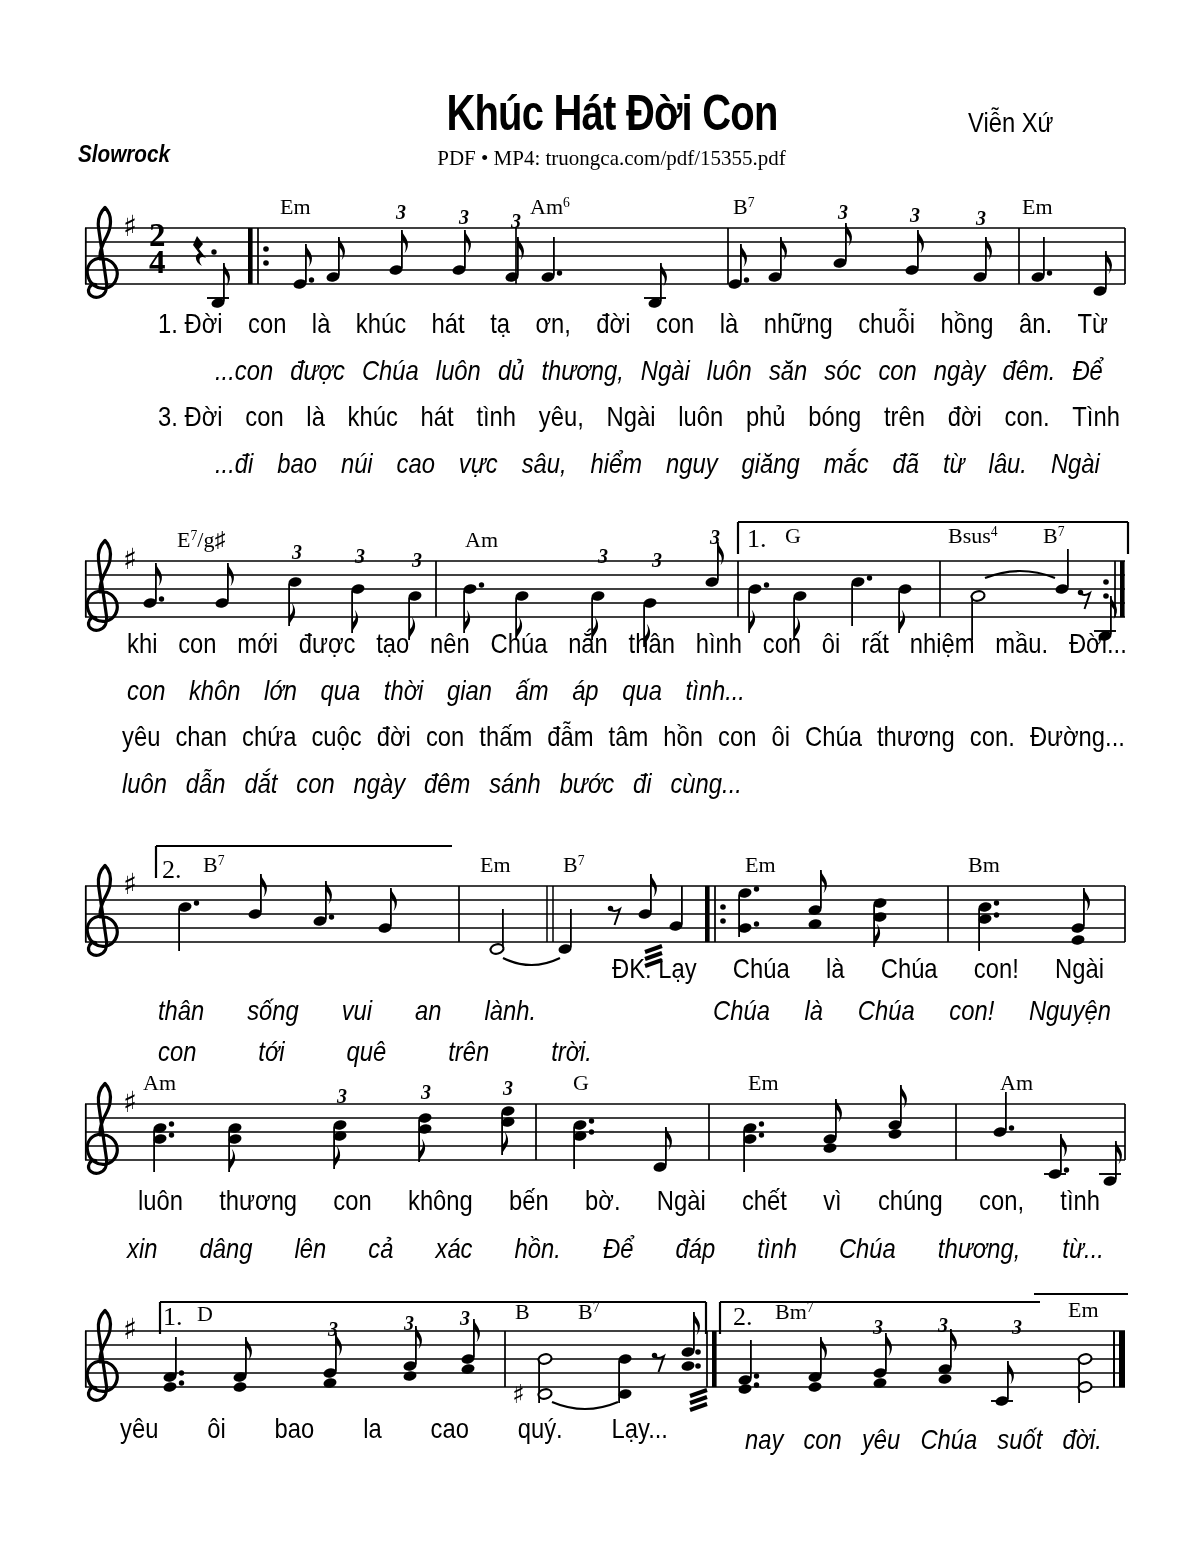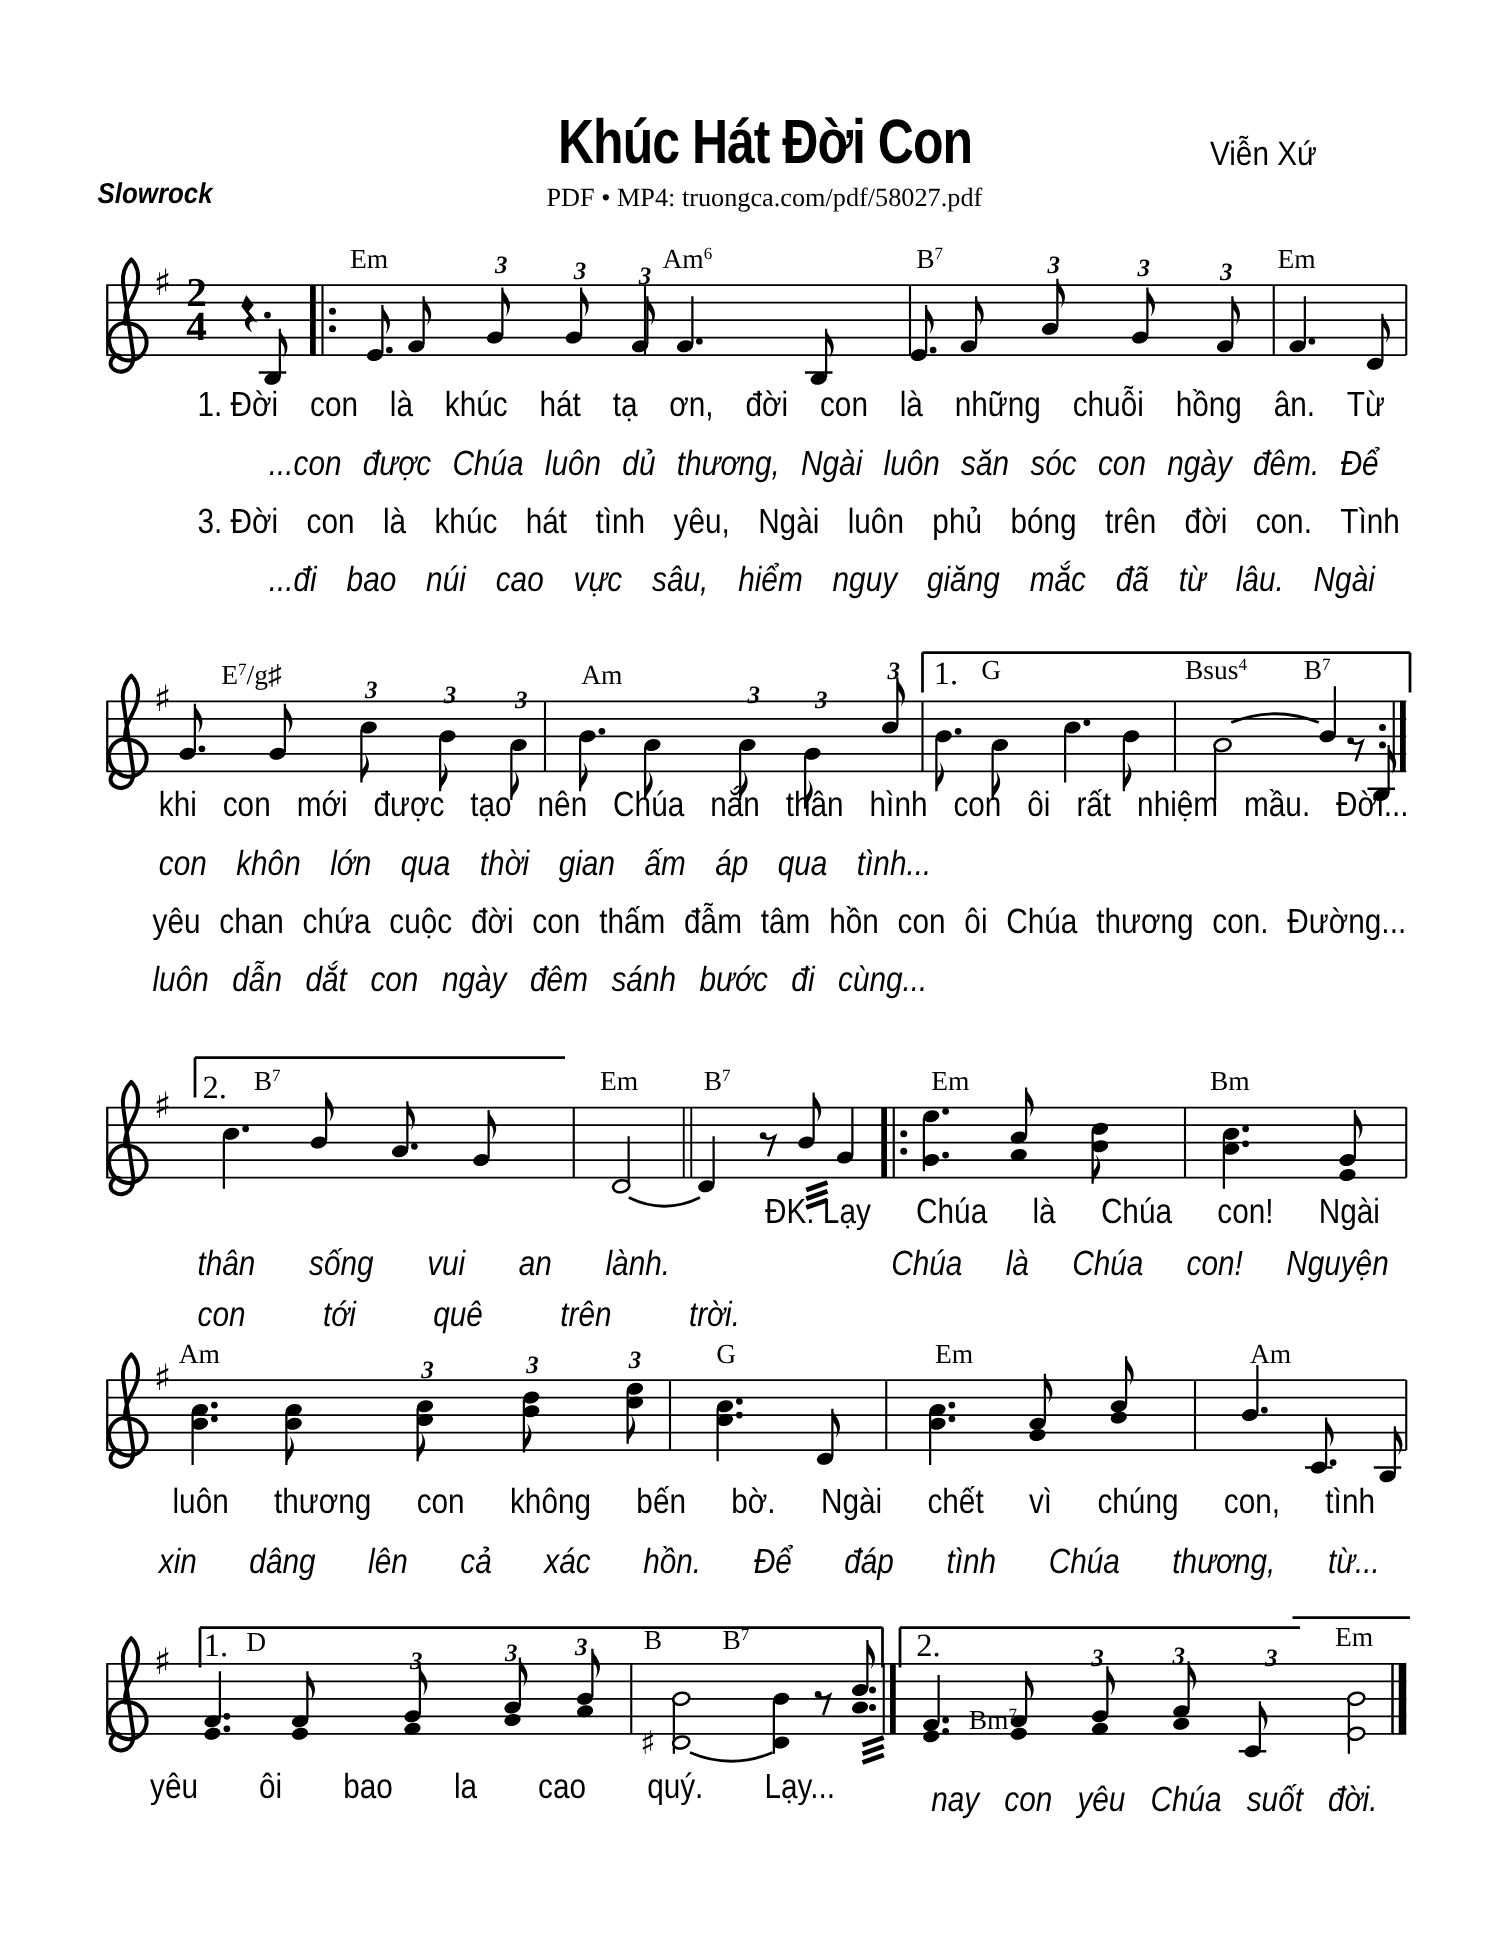--- a/index.html
+++ b/index.html
@@ -43,21 +43,21 @@
   </defs>
 </svg>
 
 <div class="page" id="page">
   <div class="title-row">
     <span class="title">Khúc Hát Đời Con</span>
   </div>
   <div class="composer">Viễn Xứ</div>
   <div class="tempo">Slowrock</div>
   <div class="link-row">
-    <span class="link">PDF • MP4: truongca.com/pdf/58027.pdf</span>
+    <span class="link">PDF • MP4: truongca.com/pdf/15355.pdf</span>
   </div>
 <div class="sys" style="top: 148px;">
       <svg width="1200" height="190" viewBox="0 148 1200 190">
         <g>
           <line x1="85" y1="228" x2="1125" y2="228" stroke="#000" stroke-width="1.4"></line>
           <line x1="85" y1="242" x2="1125" y2="242" stroke="#000" stroke-width="1.4"></line>
           <line x1="85" y1="256" x2="1125" y2="256" stroke="#000" stroke-width="1.4"></line>
           <line x1="85" y1="270" x2="1125" y2="270" stroke="#000" stroke-width="1.4"></line>
           <line x1="85" y1="284" x2="1125" y2="284" stroke="#000" stroke-width="1.4"></line>
           <line x1="85.8" y1="228" x2="85.8" y2="284" stroke="#000" stroke-width="1.8"></line>
@@ -479,21 +479,21 @@
     </div>
     <div class="lab ks" style="left: 123px; top: 1314px;">♯</div>
     <div class="lab volta" style="left: 163px; top: 1303px;">1.</div>
     <div class="lab chord" style="left: 197px; top: 1302px;">D</div>
     <div class="lab tup" style="left: 328px; top: 1319px;">3</div>
     <div class="lab tup" style="left: 404px; top: 1313px;">3</div>
     <div class="lab tup" style="left: 460px; top: 1308px;">3</div>
     <div class="lab chord" style="left: 515px; top: 1300px;">B</div>
     <div class="lab chord" style="left: 578px; top: 1300px;">B<span class="sup">7</span></div>
     <div class="lab volta" style="left: 733px; top: 1303px;">2.</div>
-    <div class="lab chord" style="left: 775px; top: 1364px;">Bm<span class="sup">7</span></div>
+    <div class="lab chord" style="left: 775px; top: 1300px;">Bm<span class="sup">7</span></div>
     <div class="lab tup" style="left: 873px; top: 1317px;">3</div>
     <div class="lab tup" style="left: 938px; top: 1315px;">3</div>
     <div class="lab tup" style="left: 1012px; top: 1317px;">3</div>
     <div class="lab chord" style="left: 1068px; top: 1298px;">Em</div>
     <div class="lyric" style="left: 158px; top: 309px; width: 1117.65px;">
       <span>1. Đời</span>
       <span>con</span>
       <span>là</span>
       <span>khúc</span>
       <span>hát</span>

